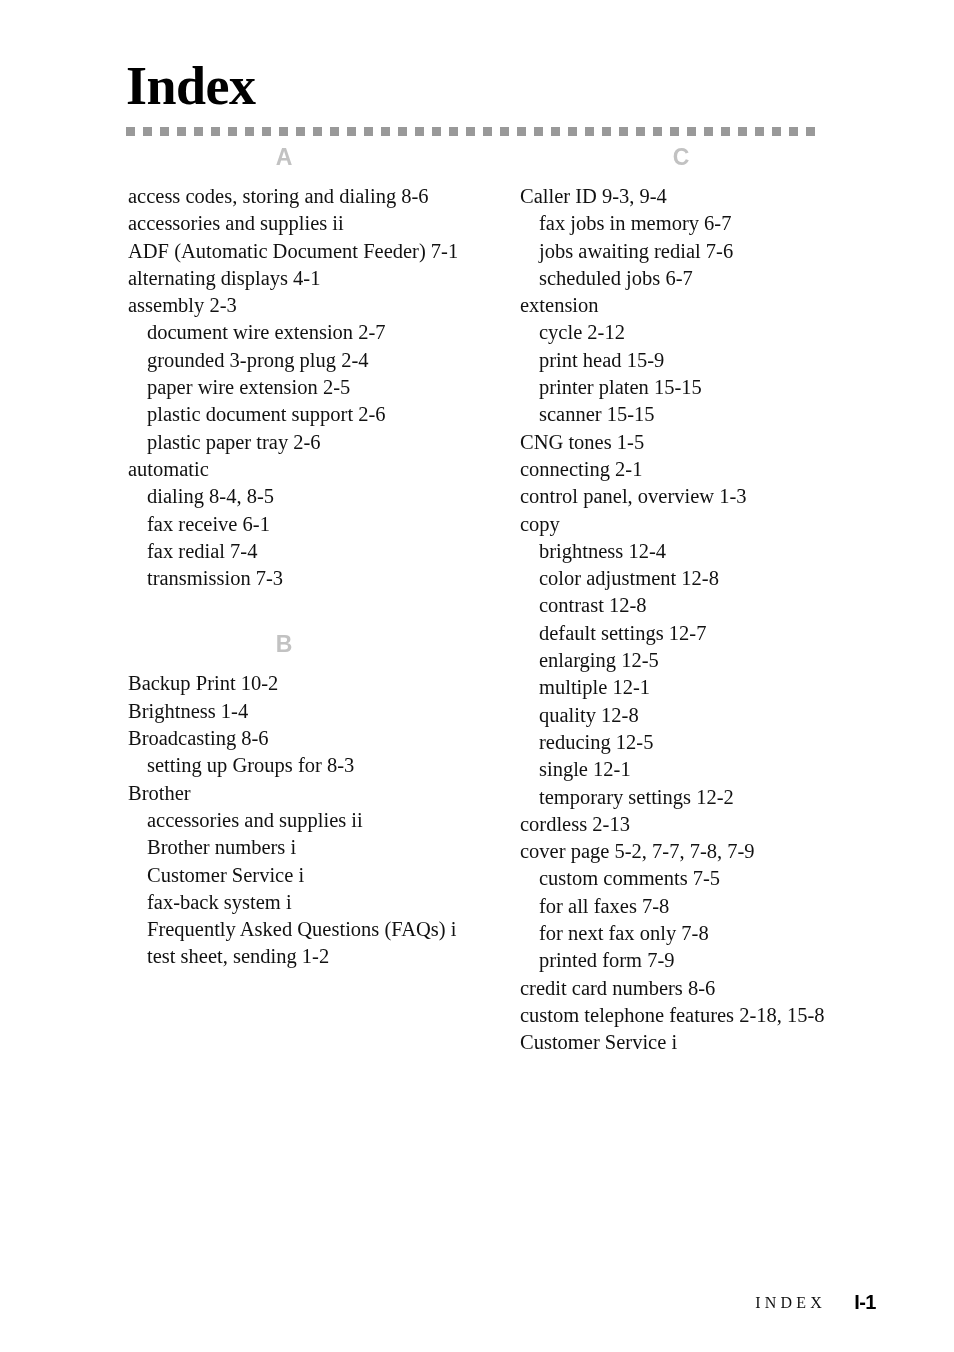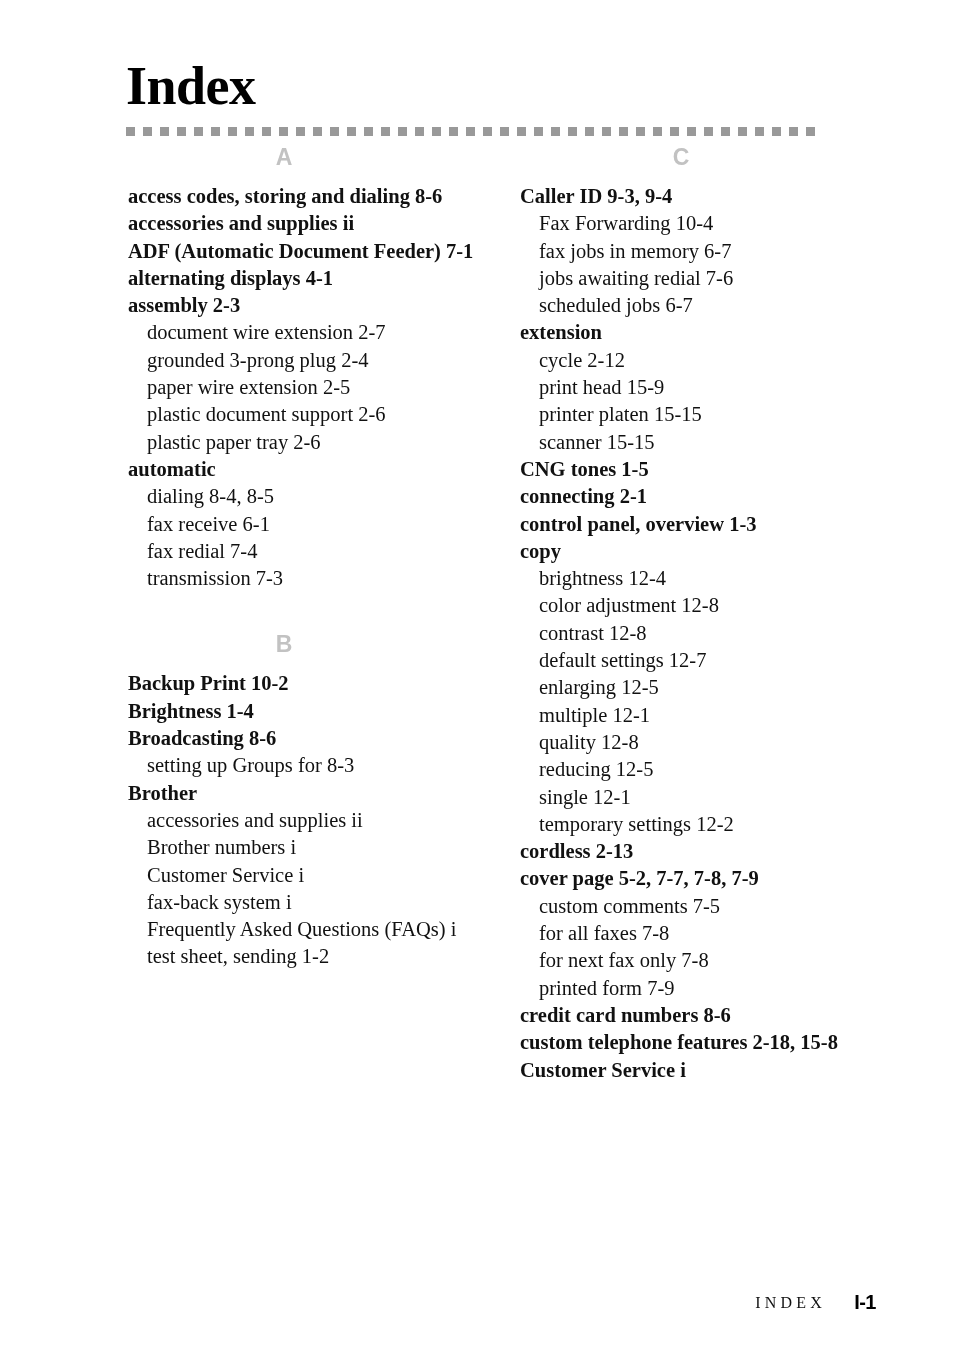--- a/index.html
+++ b/index.html
@@ -88,21 +88,21 @@
     margin: 0;
     padding: 0;
   }
   .entry {
     font-family: "Liberation Serif", "DejaVu Serif", serif;
     font-size: 20.5px;
     line-height: 27.3px;
     color: #111111;
     white-space: nowrap;
   }
-  .entry.level-1 { padding-left: 0px; font-weight: bold; }
+  .entry.level-1 { padding-left: 0px; }
   .entry.level-2 { padding-left: 19px; }
 
   
   .footer {
     position: absolute;
     left: 0;
     right: 0;
     top: 1294px;
     height: 30px;
   }
@@ -213,21 +213,20 @@
           <li class="entry level-2">Frequently Asked Questions (FAQs) i</li>
           <li class="entry level-2">test sheet, sending 1-2</li>
         </ul>
       </div>
     </div>
   <div class="col col-right">
       <div class="section">
         <div class="section-letter" style="color: rgb(194, 194, 194);">C</div>
         <ul class="entries">
           <li class="entry level-1">Caller ID 9-3, 9-4</li>
-          <li class="entry level-2">Fax Forwarding 10-4</li>
           <li class="entry level-2">fax jobs in memory 6-7</li>
           <li class="entry level-2">jobs awaiting redial 7-6</li>
           <li class="entry level-2">scheduled jobs 6-7</li>
           <li class="entry level-1">extension</li>
           <li class="entry level-2">cycle 2-12</li>
           <li class="entry level-2">print head 15-9</li>
           <li class="entry level-2">printer platen 15-15</li>
           <li class="entry level-2">scanner 15-15</li>
           <li class="entry level-1">CNG tones 1-5</li>
           <li class="entry level-1">connecting 2-1</li>

